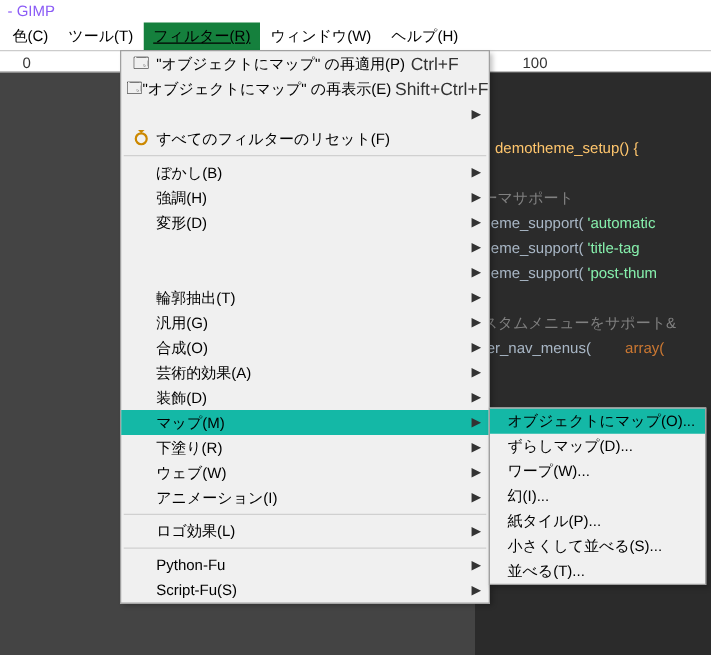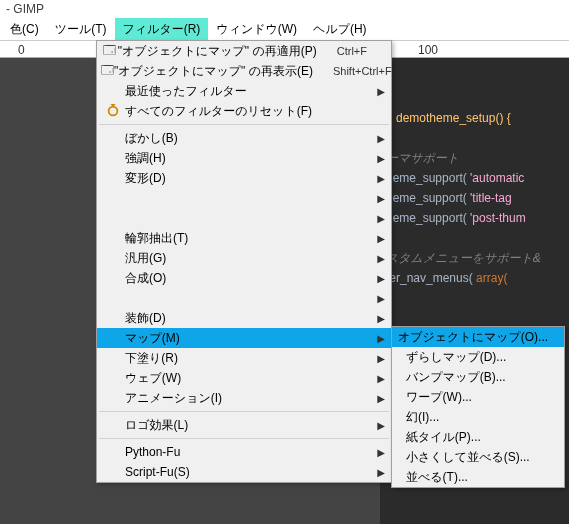--- a/index.html
+++ b/index.html
@@ -1,41 +1,41 @@
 <!DOCTYPE html>
 <html><head>
 <meta charset="utf-8">
 <style>
 * { margin: 0; padding: 0; box-sizing: border-box; font-family: "Segoe UI", "Yu Gothic UI", sans-serif; font-size: 12px; }
 body { width: 569px; height: 524px; background: #fff; overflow: hidden; position: relative; }
 
-.title-bar { height: 18px; padding: 2px 6px; color: #404040; font-size: 12px; }
+.title-bar { height: 18px; padding: 2px 6px; color: #8b5cf6; font-size: 12px; }
 
 .menu-bar { height: 22px; display: flex; align-items: flex-start; padding: 0 2px; border-bottom: 1px solid transparent; }
 .menu-bar .item { padding: 3px 8px; cursor: default; }
-.menu-bar .item.active { background: #5eead4; }
+.menu-bar .item.active { background: #15803d; text-decoration: underline; }
 
 .ruler-h { height: 18px; background: #fff; border-top: 1px solid #ccc; border-bottom: 1px solid #aaa; position: relative; font-size: 9px; color: #333; }
 .ruler-h .tick { position: absolute; top: 2px; }
 
 .canvas-area { position: absolute; left: 0; top: 58px; right: 0; bottom: 0; background: #444; }
 .code-bg { position: absolute; left: 380px; top: 0; right: 0; bottom: 0; background: #2b2b2b; color: #a9b7c6; font-family: Consolas, monospace; font-size: 12px; padding: 30px 6px 6px 6px; line-height: 20px; white-space: pre; }
-.code-bg .kw { color: #cc7832; }
+.code-bg .kw { color: #cc7832; margin-left: 24px; }
 .code-bg .fn { color: #ffc66d; }
-.code-bg .str { color: #f9a8d4; }
-.code-bg .cm { color: #808080; font-style: italic; }
+.code-bg .str { color: #86efac; }
+.code-bg .cm { color: #808080; }
 .code-bg .ln { color: #606366; display: inline-block; width: 28px; text-align: right; margin-right: 10px; }
 
 .dropdown { position: absolute; background: #f0f0f0; border: 1px solid #a0a0a0; box-shadow: 2px 2px 4px rgba(0,0,0,0.25); }
 .dropdown .row { display: flex; align-items: center; height: 20px; padding: 0 24px 0 4px; cursor: default; position: relative; }
 .dropdown .row .iconcell { width: 24px; display: inline-flex; justify-content: center; align-items: center; }
 .dropdown .row .label { flex: 1; white-space: nowrap; }
-.dropdown .row .accel { color: #333; font-size: 11px; margin-left: 20px; }
+.dropdown .row .accel { color: #333; font-size: 14px; margin-left: 3px; }
 .dropdown .row .arrow { position: absolute; right: 6px; font-size: 10px; color: #333; }
-.dropdown .row.hl { background: #0ea5e9; justify-content: center; }
+.dropdown .row.hl { background: #14b8a6; }
 .dropdown .sep { height: 1px; background: #d0d0d0; margin: 3px 2px; }
 
 .main-menu { left: 96px; top: 40px; width: 296px; }
 .sub-menu { left: 391px; top: 326px; width: 174px; }
 
 .reset-icon { width:14px; height:14px; }
 </style>
 </head>
 <body>
 
@@ -83,21 +83,20 @@
     <span class="label">"オブジェクトにマップ" の再適用(P)</span>
     <span class="accel">Ctrl+F</span>
   </div>
   <div class="row">
     <span class="iconcell">🗔</span>
     <span class="label">"オブジェクトにマップ" の再表示(E)</span>
     <span class="accel">Shift+Ctrl+F</span>
   </div>
   <div class="row">
     <span class="iconcell"></span>
-      <span class="label">最近使ったフィルター</span>
       <span class="arrow">▶</span>
   </div>
   <div class="row">
     <span class="iconcell">
       <svg class="reset-icon" viewBox="0 0 16 16">
           <circle cx="8" cy="8" r="5" fill="none" stroke="#c80" stroke-width="2"></circle>
           <path d="M8 3 L5 0 L11 0 Z" fill="#c80"></path>
         </svg>
     </span>
     <span class="label">すべてのフィルターのリセット(F)</span>
@@ -136,20 +135,21 @@
       <span class="label">汎用(G)</span>
       <span class="arrow">▶</span>
     </div>
   <div class="row">
       <span class="iconcell"></span>
       <span class="label">合成(O)</span>
       <span class="arrow">▶</span>
     </div>
   <div class="row">
       <span class="iconcell"></span>
+      <span class="label">芸術的効果(A)</span>
       <span class="arrow">▶</span>
     </div>
   <div class="row">
       <span class="iconcell"></span>
       <span class="label">装飾(D)</span>
       <span class="arrow">▶</span>
     </div>
   <div class="row hl">
       <span class="iconcell"></span>
       <span class="label">マップ(M)</span>
@@ -190,23 +190,20 @@
 </div>
 
 <div class="dropdown sub-menu">
   <div class="row hl">
       <span class="label" style="padding-left:10px">オブジェクトにマップ(O)...</span>
     </div>
   <div class="row">
       <span class="label" style="padding-left:10px">ずらしマップ(D)...</span>
     </div>
   <div class="row">
-      <span class="label" style="padding-left:10px">バンプマップ(B)...</span>
-    </div>
-  <div class="row">
       <span class="label" style="padding-left:10px">ワープ(W)...</span>
     </div>
   <div class="row">
       <span class="label" style="padding-left:10px">幻(I)...</span>
     </div>
   <div class="row">
       <span class="label" style="padding-left:10px">紙タイル(P)...</span>
     </div>
   <div class="row">
       <span class="label" style="padding-left:10px">小さくして並べる(S)...</span>

